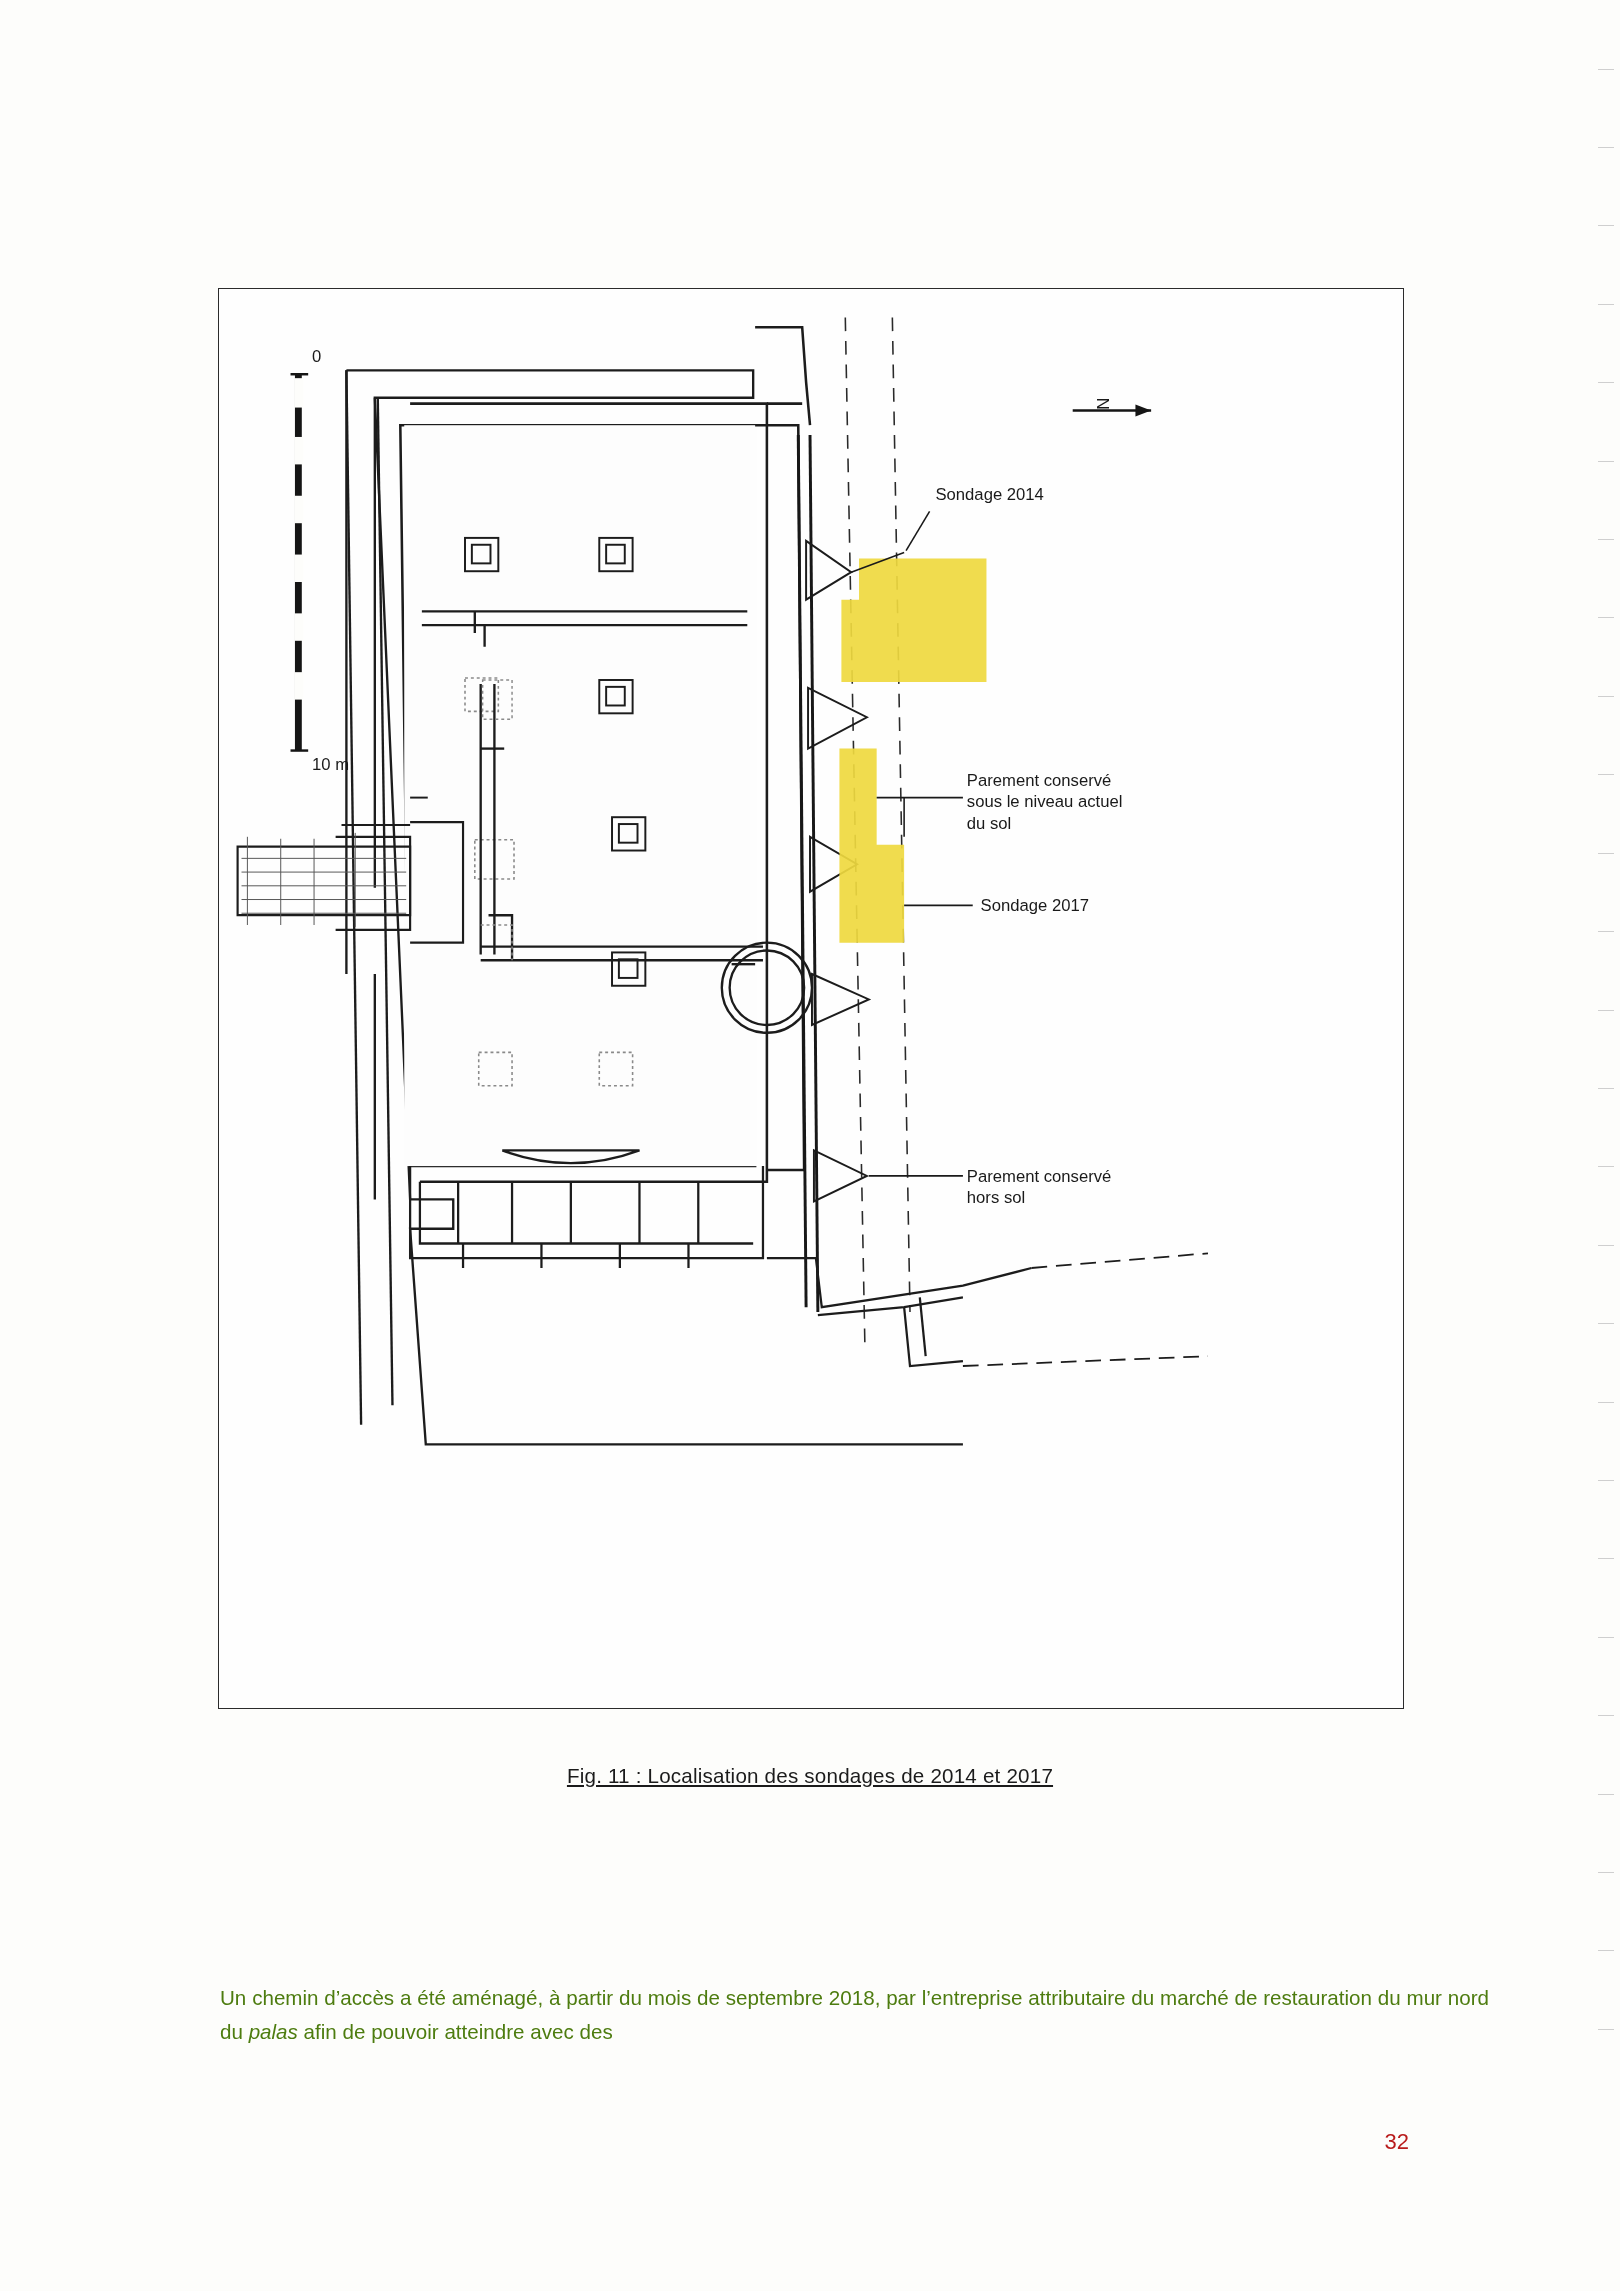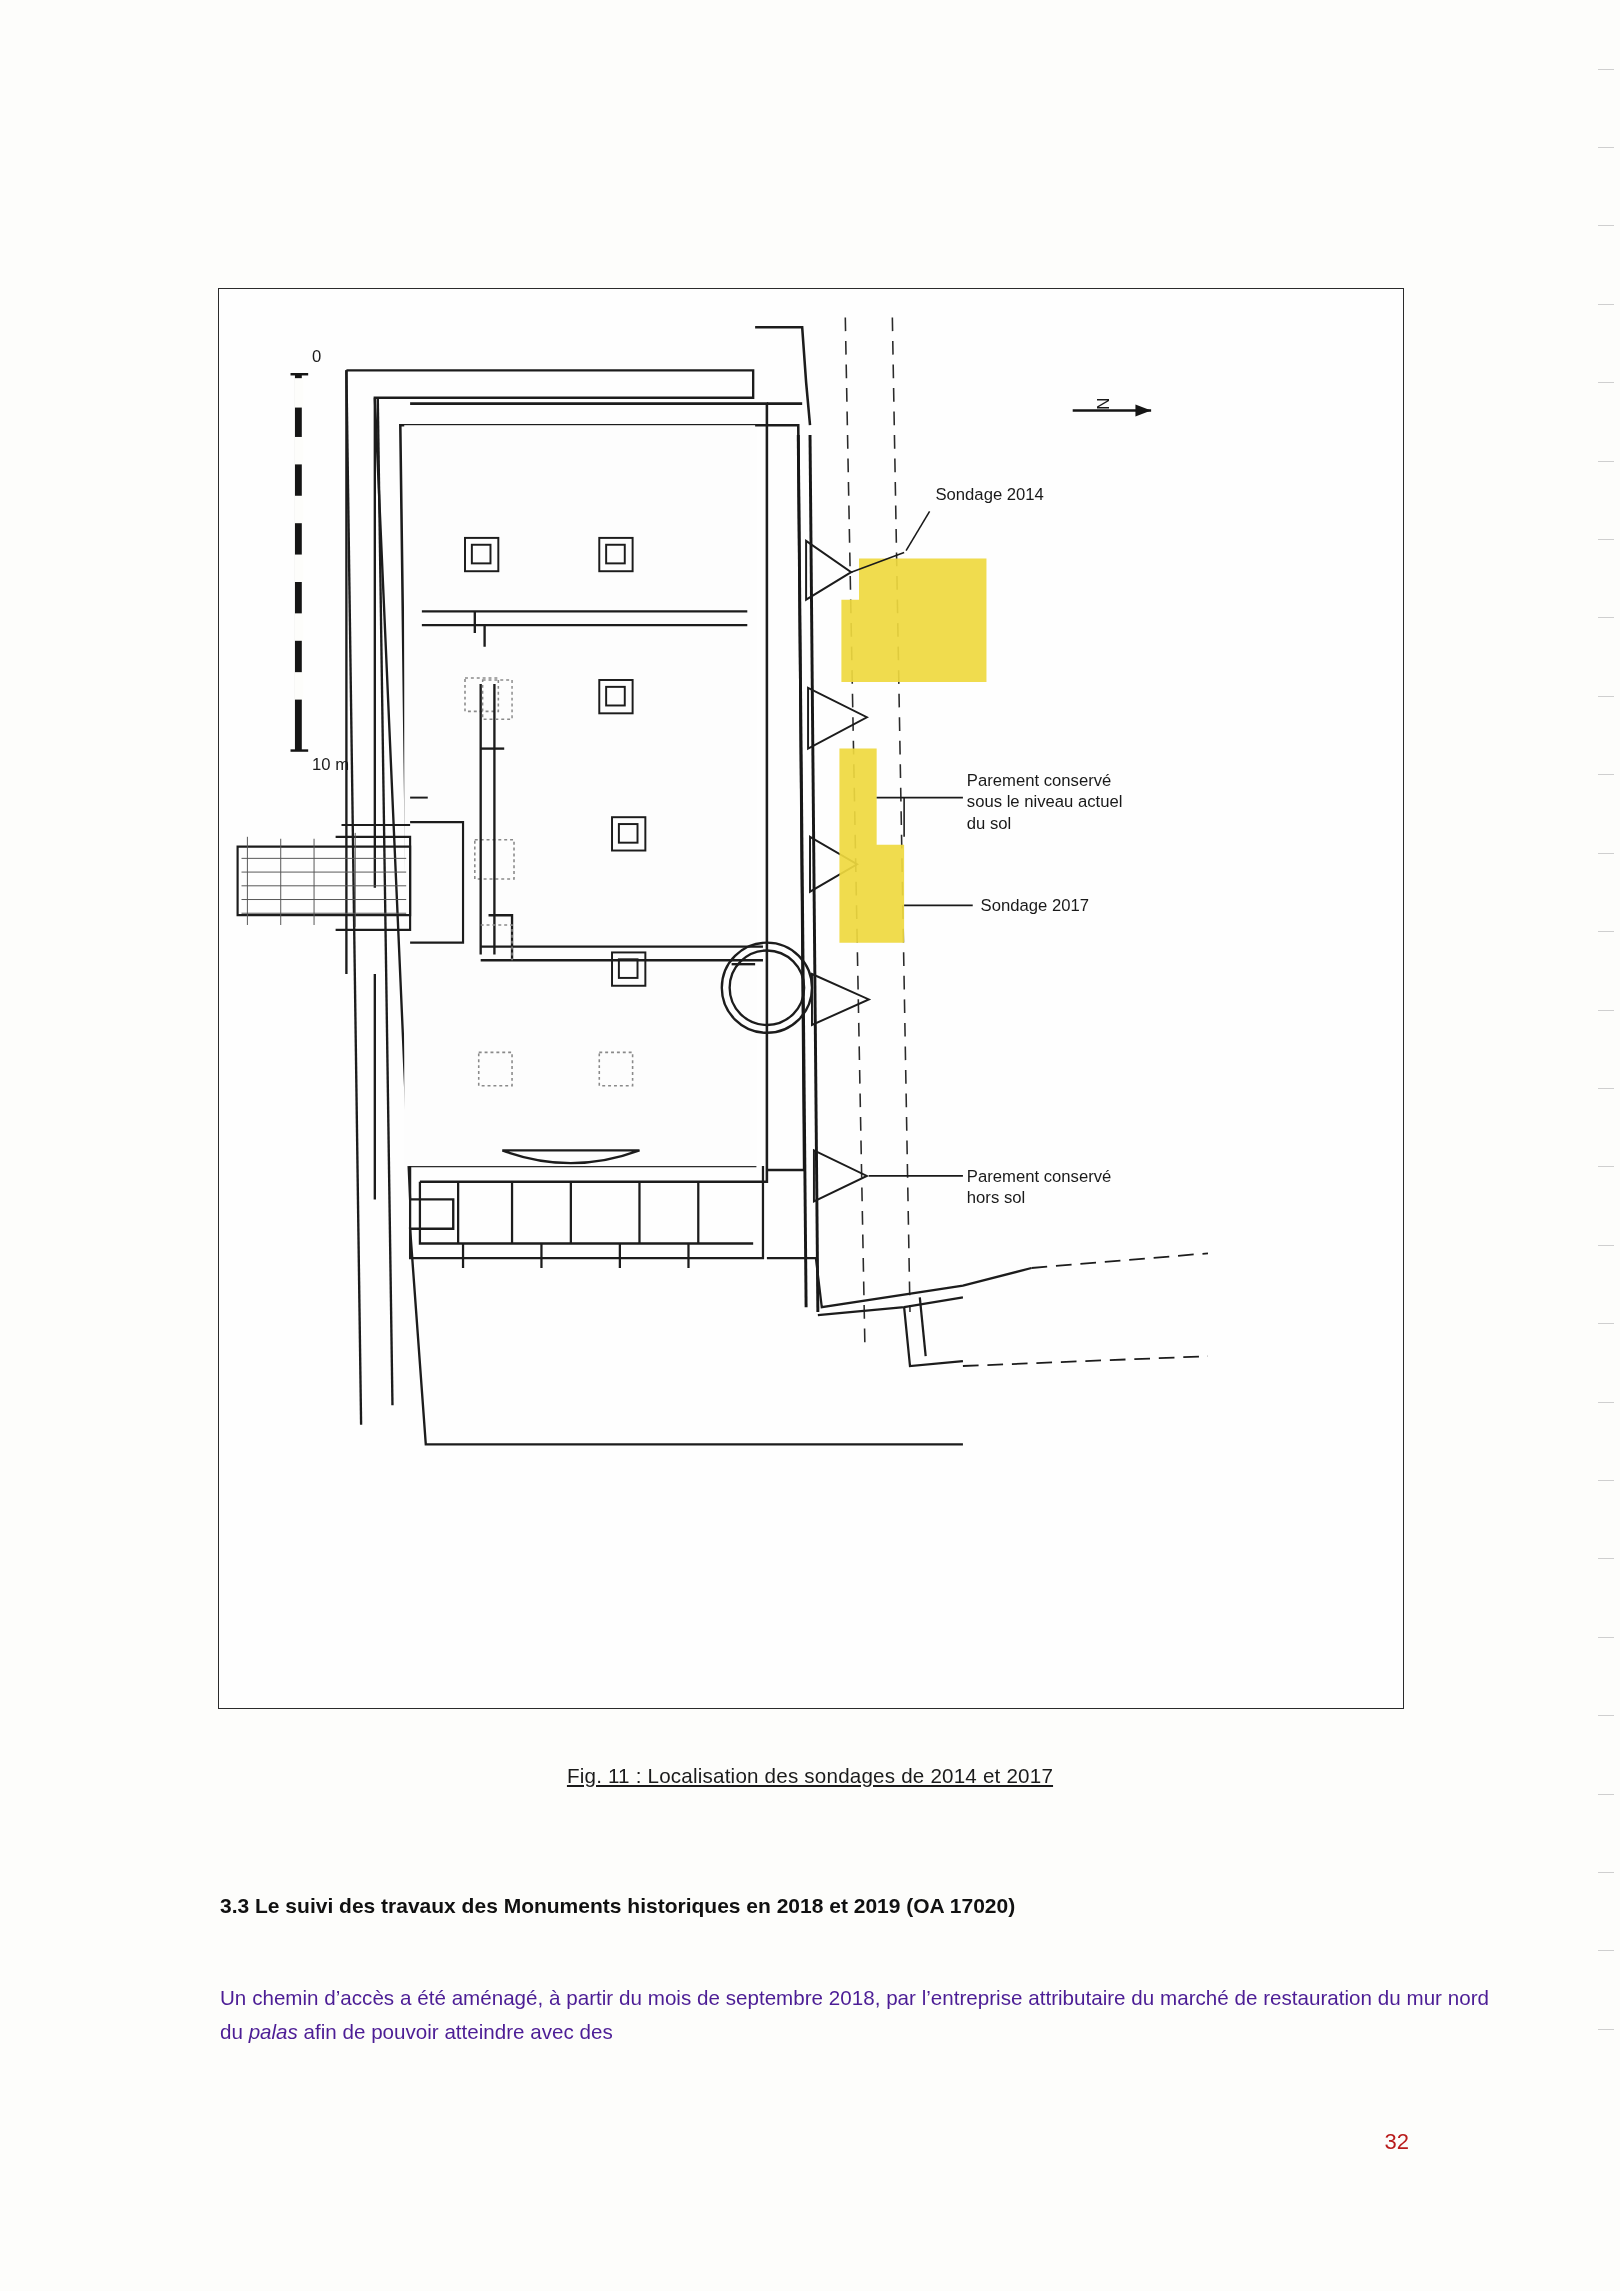--- a/index.html
+++ b/index.html
@@ -82,21 +82,21 @@
     color: #111;
   }
   .para {
     position: absolute;
     left: 220px;
     top: 1960px;
     width: 1269px;
     font-size: 20.6px;
     line-height: 34px;
     text-align: justify;
-    color: #4c1d95;
+    color: #4d7c0f;
   }
   .para em { font-style: italic; }
 
   .page-number {
     position: absolute;
     right: 211px;
     top: 2129px;
     font-size: 22px;
     color: #b91c1c;
   }
@@ -317,20 +317,19 @@
       <text class="lbl" x="764" y="912">Parement conservé</text>
       <text class="lbl" x="764" y="934">hors sol</text>
 
       <text class="lbl" x="96" y="76">0</text>
       <text class="lbl" x="96" y="492">10 m</text>
     </svg>
   </div>
 
   <div class="fig-caption">Fig. 11 : Localisation des sondages de 2014 et 2017</div>
 
-  <div class="section-title">3.3 Le suivi des travaux des Monuments historiques en 2018 et 2019 (OA 17020)</div>
 
   <p class="para"><span>Un chemin d’accès a été aménagé, à partir du mois de septembre 2018, par l’entreprise attributaire du marché de restauration du mur nord du </span><em>palas</em><span> afin de pouvoir atteindre avec des</span></p>
 
   <div class="page-number">32</div>
 
 </div>
 
 
 </body></html>

